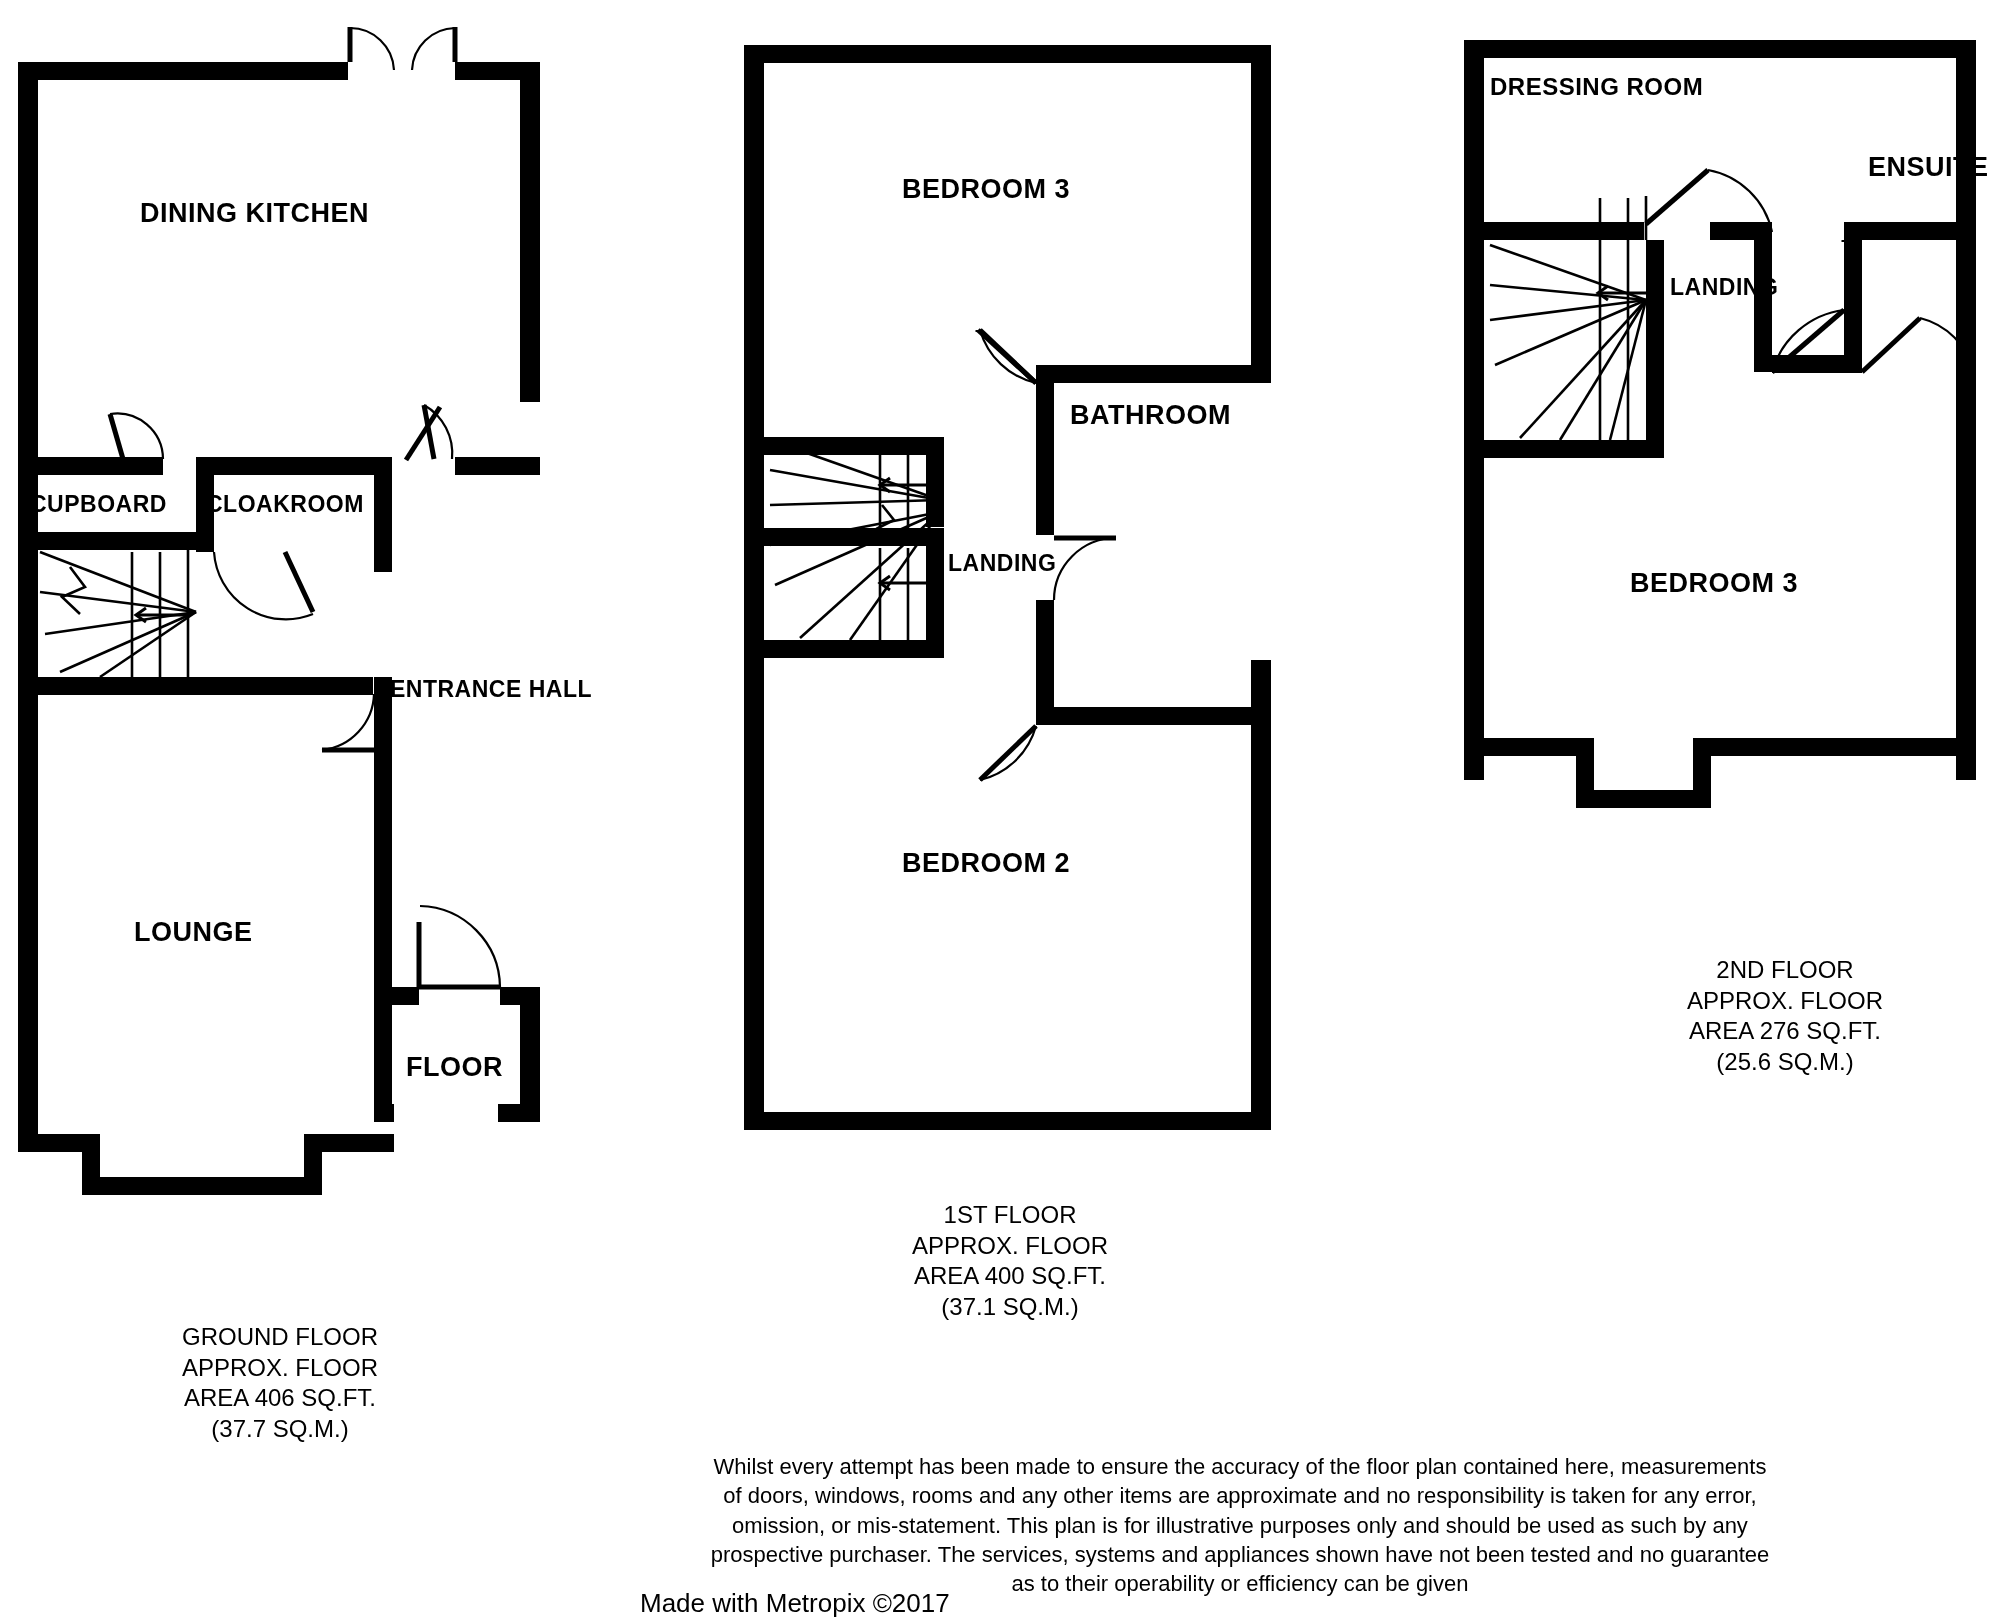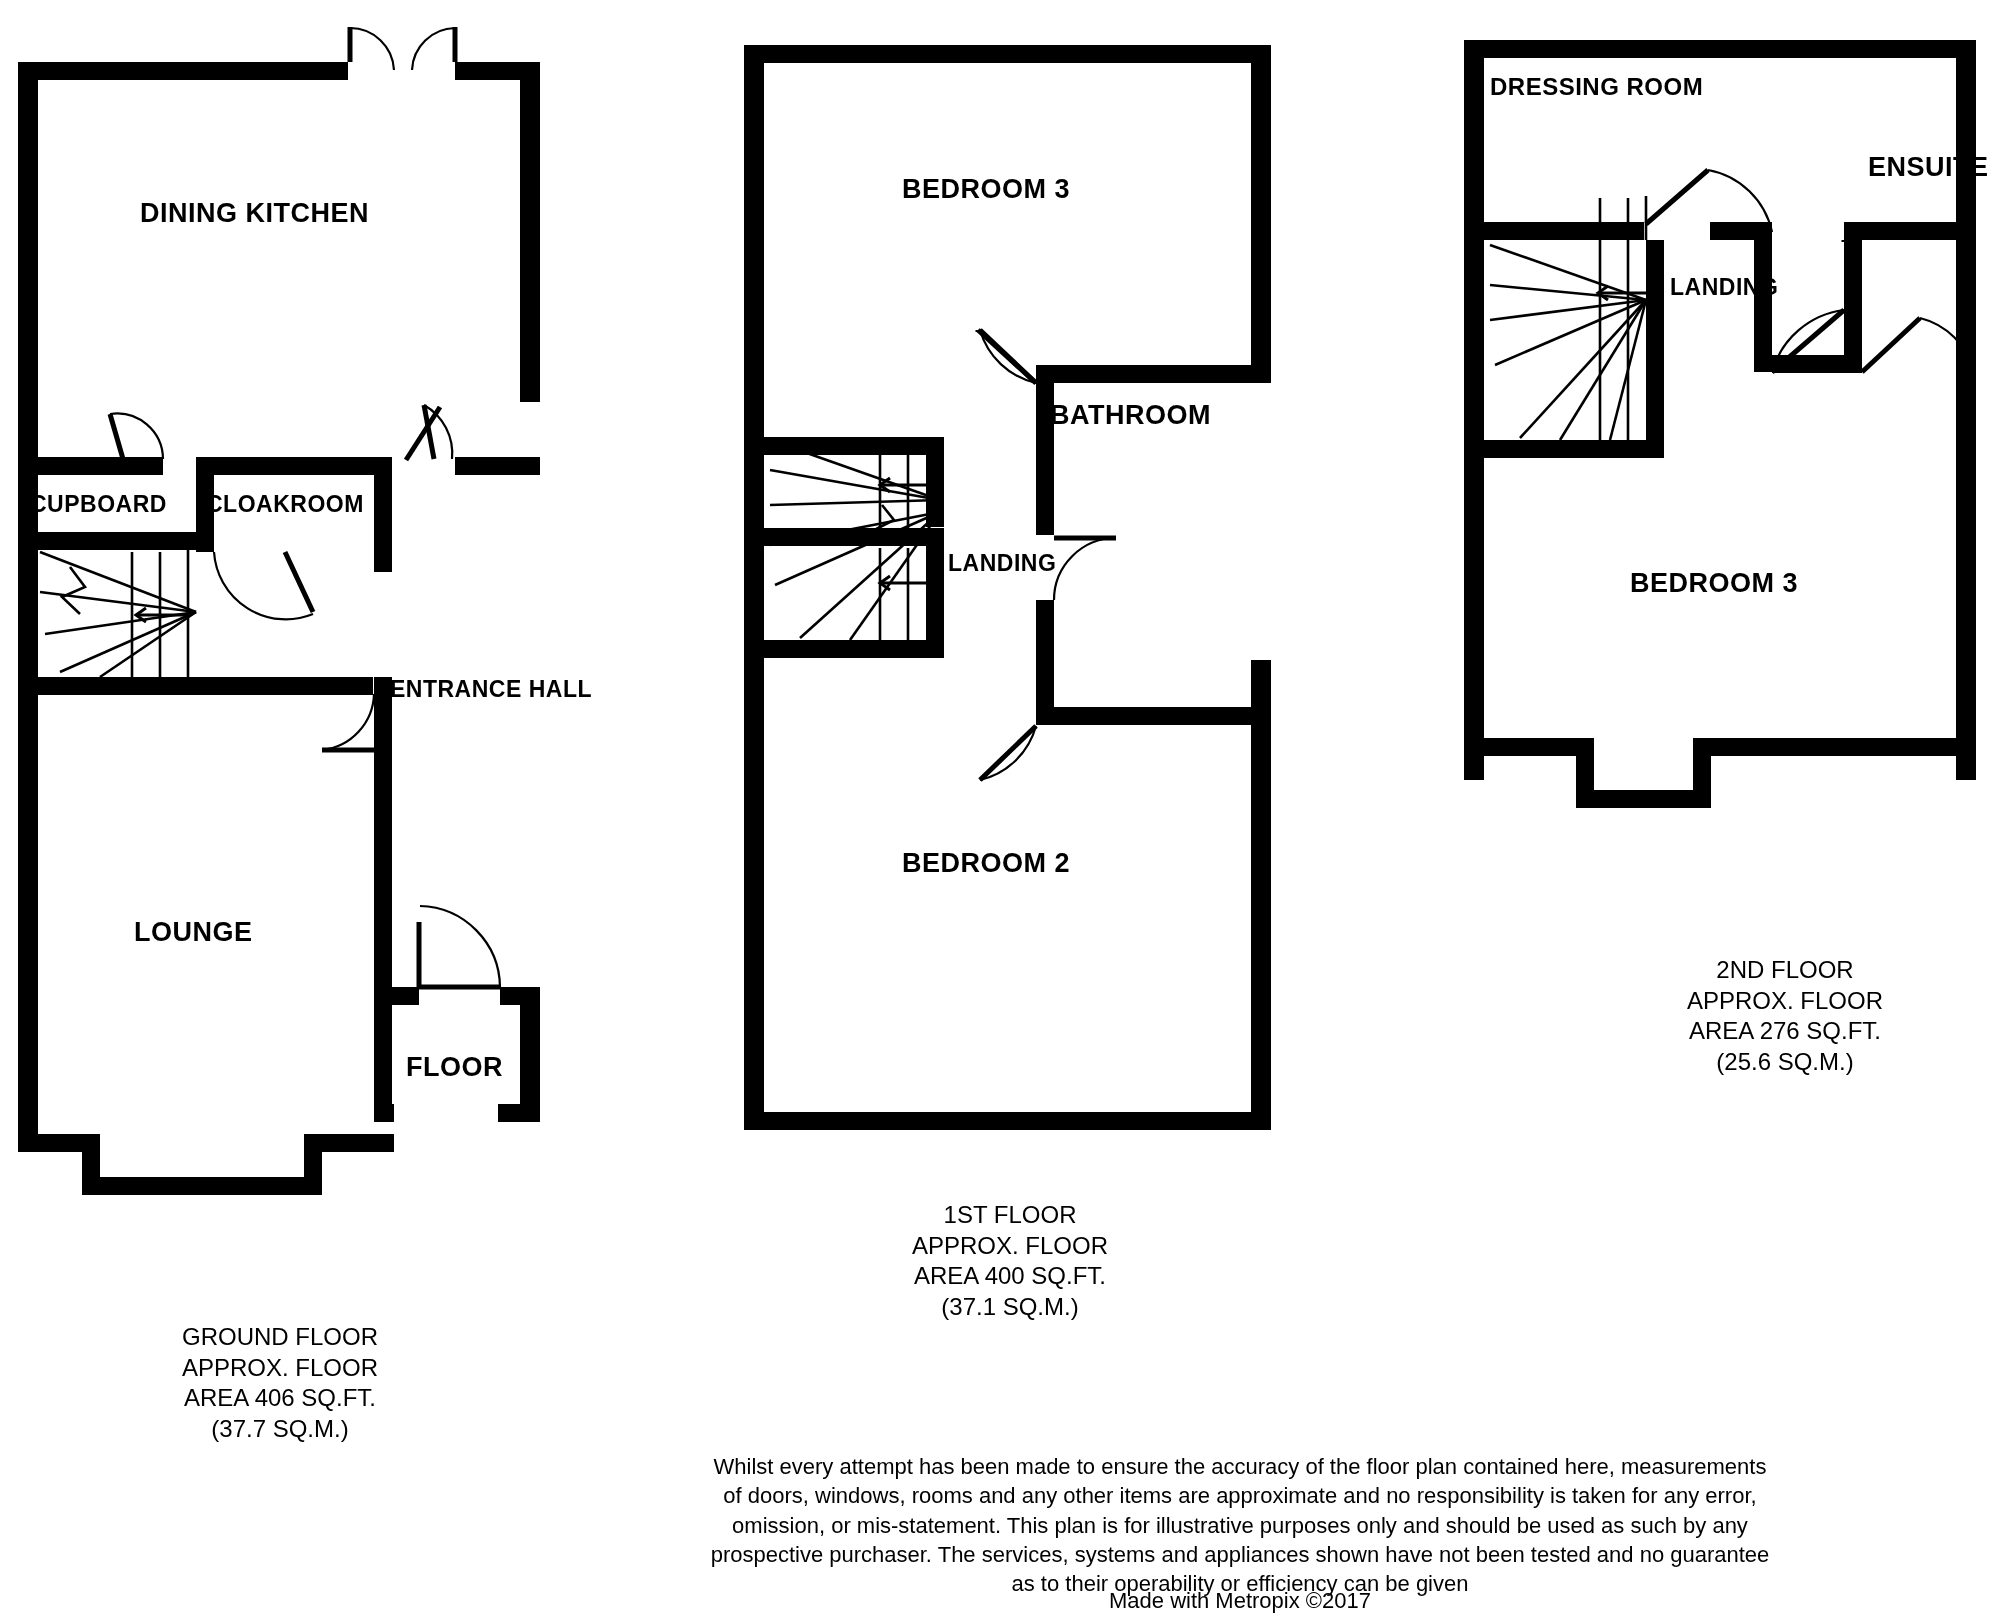--- a/index.html
+++ b/index.html
@@ -53,22 +53,22 @@
   }
   .disclaimer {
     position: absolute;
     font-size: 22px;
     text-align: center;
     line-height: 1.33;
     white-space: pre-line;
   }
   .madewith {
     position: absolute;
-    font-size: 22px;
-    text-align: center;
+    font-size: 26px;
+    text-align: left;
     white-space: nowrap;
   }
   svg { position: absolute; overflow: visible; }
   .arc { fill: none; stroke: #000; stroke-width: 2.2; }
   .leafline { stroke: #000; stroke-width: 5; fill: none; }
   .stairline { stroke: #000; stroke-width: 2.6; fill: none; }
   .arrow { stroke: #000; stroke-width: 3; fill: none; }
 </style>
 </head>
 <body>
@@ -206,21 +206,21 @@
       <path class="stairline" d="M 210 512 L 45 585"></path>
       <path class="stairline" d="M 210 512 L 70 638"></path>
       <path class="stairline" d="M 210 512 L 120 640"></path>
 
       <path class="stairline" d="M 152 505 L 164 520 L 148 528 L 162 540" stroke-width="3"></path>
       <line class="arrow" x1="204" y1="583" x2="152" y2="583"></line>
       <path class="arrow" d="M 160 576 L 150 583 L 160 590"></path>
     </svg>
 
     <div class="label lbl-lg" style="left:172px; top:174px;">BEDROOM 3</div>
-    <div class="label lbl-lg" style="left:320px; top:400px;">BATHROOM</div>
+    <div class="label lbl-lg" style="left:340px; top:400px;">BATHROOM</div>
     <div class="label lbl-sm" style="left:218px; top:551px;">LANDING</div>
     <div class="label lbl-lg" style="left:172px; top:848px;">BEDROOM 2</div>
 
     <div class="caption" style="left:80px; top:1200px; width:400px;">1ST FLOOR
 APPROX. FLOOR
 AREA 400 SQ.FT.
 (37.1 SQ.M.)</div>
   </div>
 
   <div class="plan" style="left:1450px; top:0px; width:550px; height:900px;">

